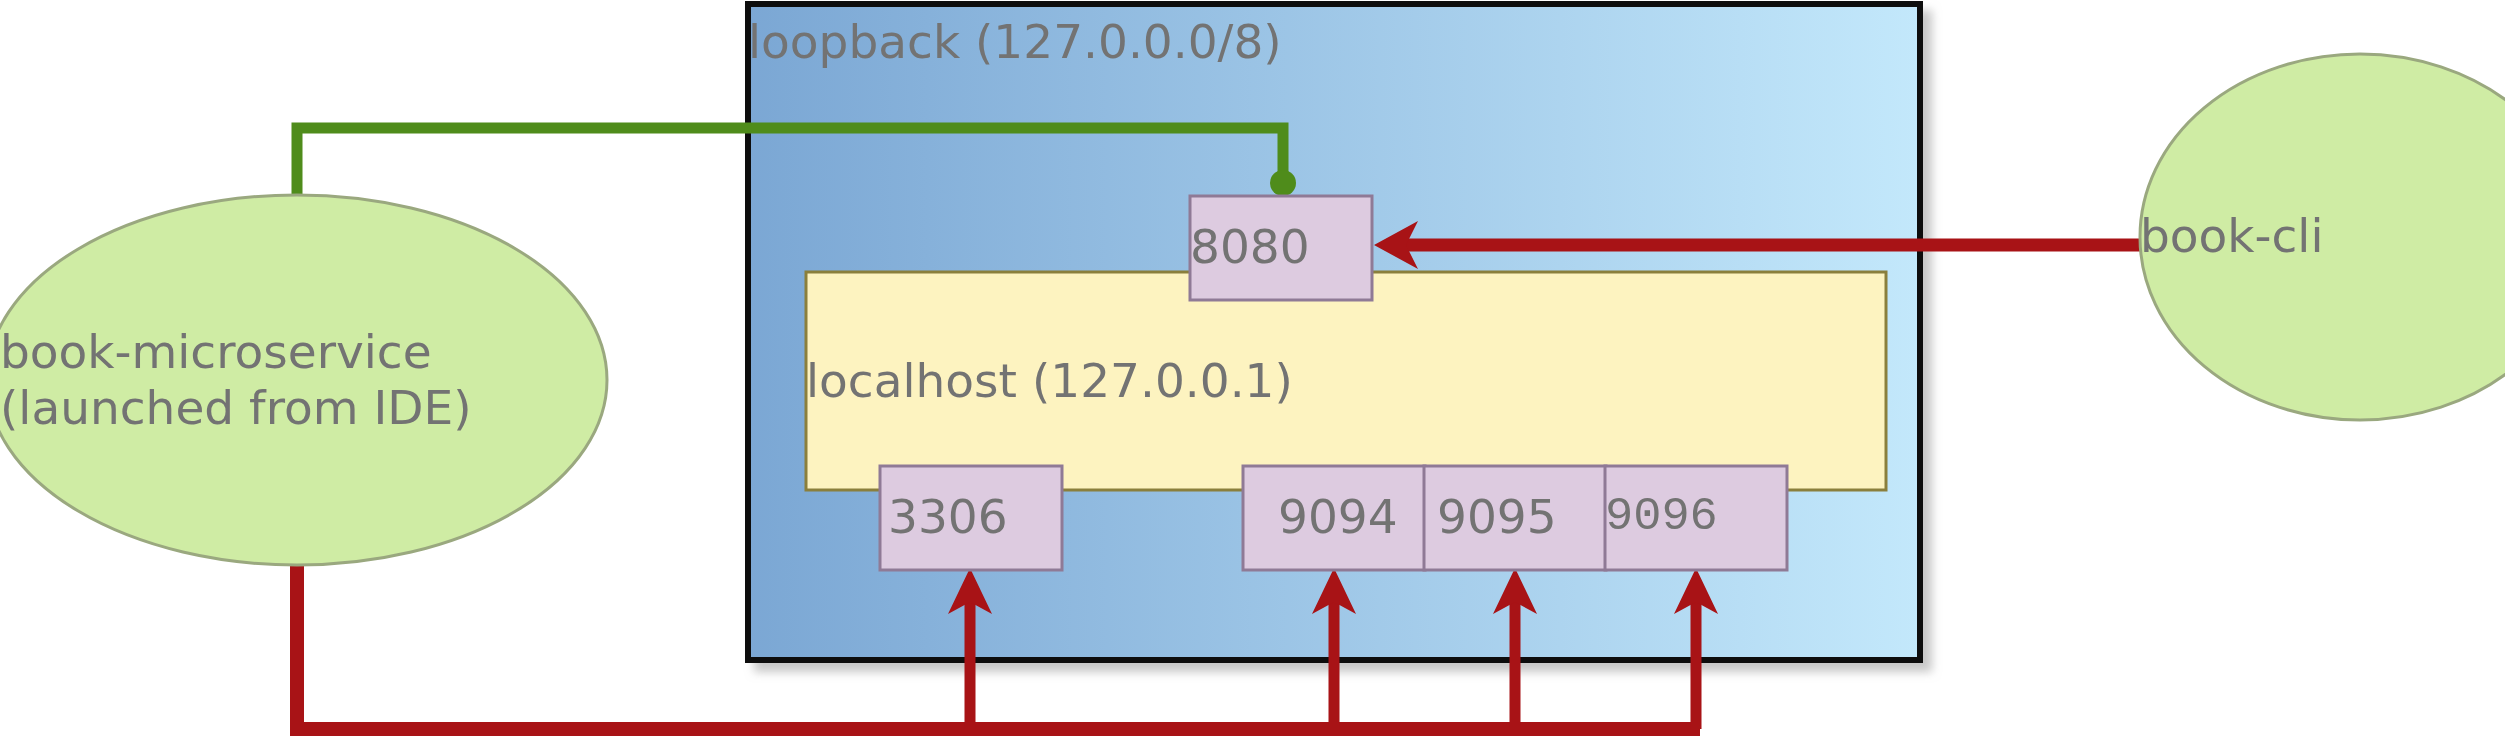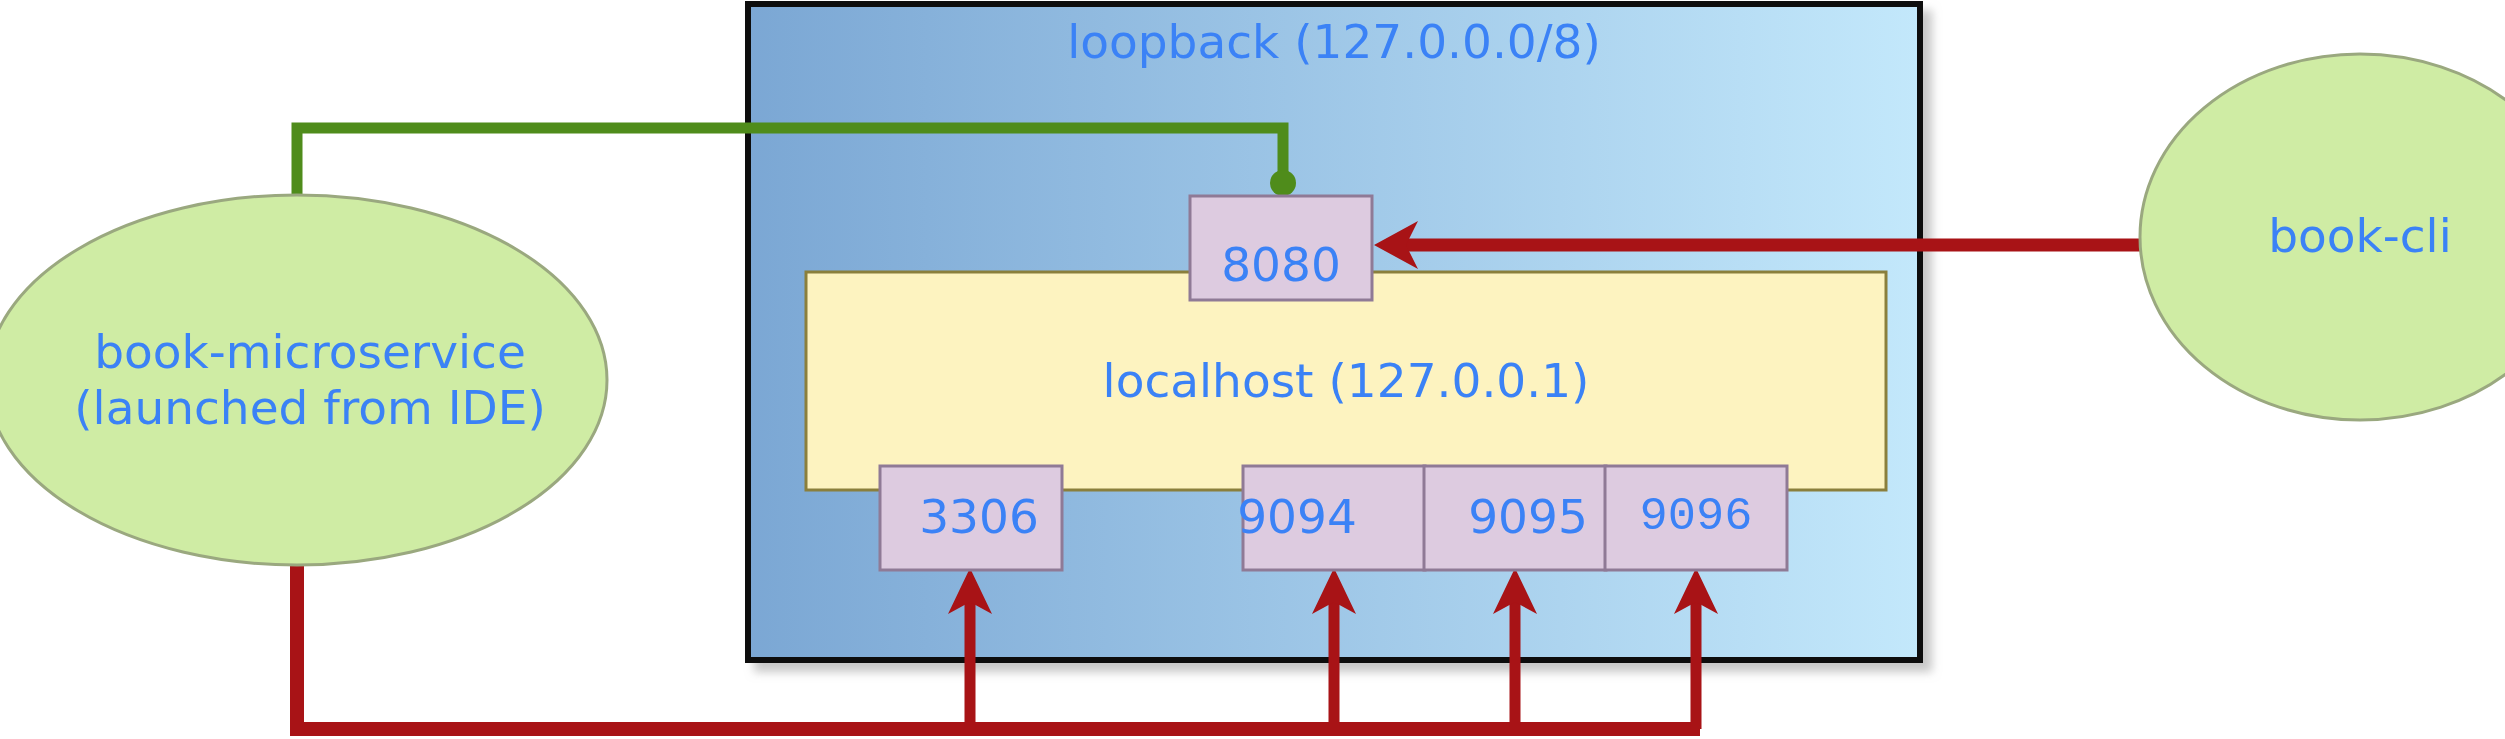--- a/index.html
+++ b/index.html
@@ -1,20 +1,20 @@
 <!DOCTYPE html>
 <html><head>
 <meta charset="utf-8">
 <style>
   html,body{margin:0;padding:0;background:#ffffff;}
   body{width:2505px;height:739px;position:relative;overflow:hidden;
        font-family:"DejaVu Sans","Liberation Sans",sans-serif;}
   #stage{position:absolute;left:0;top:0;width:2505px;height:739px;}
   #svgroot{position:absolute;left:0;top:0;width:2505px;height:739px;}
-  .lbl{position:absolute;color:#3b82f6;white-space:pre;text-align:center;
+  .lbl{position:absolute;color:#737373;white-space:pre;
        line-height:1.12;pointer-events:none;}
   .net-title{font-size:47px;}
   .host-title{font-size:47px;}
   .port-lbl{font-size:47px;}
   .node-lbl{font-size:47px;}
 </style>
 </head>
 <body>
 
 <div id="stage">
@@ -72,23 +72,23 @@
     <rect x="1605" y="466" width="182" height="104" fill="#ddcbe0" stroke="#8f7a96" stroke-width="3"></rect>
 
     <ellipse cx="297" cy="380" rx="310" ry="185" fill="#cfeca4" stroke="#9aa87f" stroke-width="3"></ellipse>
     <ellipse cx="2360" cy="237" rx="220" ry="183" fill="#cfeca4" stroke="#9aa87f" stroke-width="3"></ellipse>
   </svg>
 
   <div class="lbl net-title" style="left:748px; top:16px; width:1172px;">loopback (127.0.0.0/8)</div>
 
   <div class="lbl host-title" style="left:806px; top:355px; width:1080px;">localhost (127.0.0.1)</div>
 
-  <div class="lbl port-lbl" style="left:1190px; top:239px; width:182px;">8080</div>
+  <div class="lbl port-lbl" style="left:1190px; top:221px; width:182px;">8080</div>
   <div class="lbl port-lbl" style="left:880px; top:491px; width:182px;padding-left:8px;">3306</div>
-  <div class="lbl port-lbl" style="left:1206px; top:491px; width:182px;">9094</div>
+  <div class="lbl port-lbl" style="left:1278px; top:491px; width:182px;">9094</div>
   <div class="lbl port-lbl" style="left:1437px; top:491px; width:182px;">9095</div>
   <div class="lbl port-lbl" style="left:1605px; top:491px; width:182px;font-family:Liberation Mono, monospace;">9096</div>
 
   <div class="lbl node-lbl" style="left:0px; top:326px; width:620px;">book-microservice</div>
   <div class="lbl node-lbl" style="left:0px; top:382px; width:620px;">(launched from IDE)</div>
 
   <div class="lbl node-lbl" style="left:2140px; top:210px; width:440px;">book-cli</div>
 
 </div>
 

